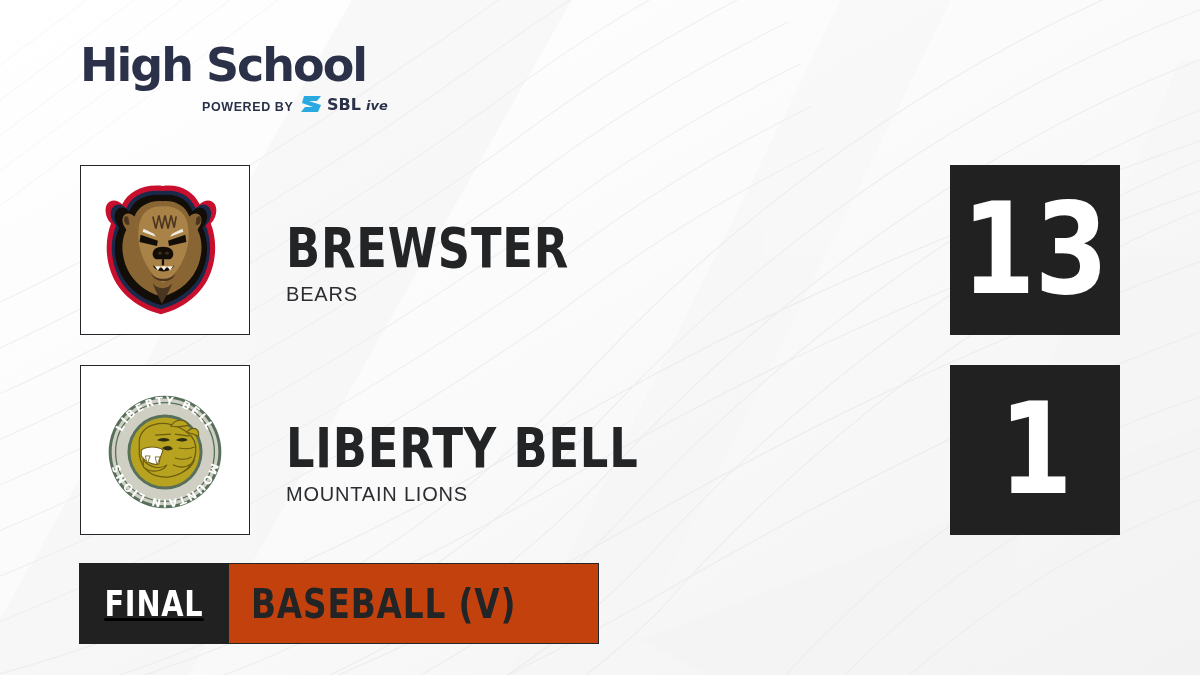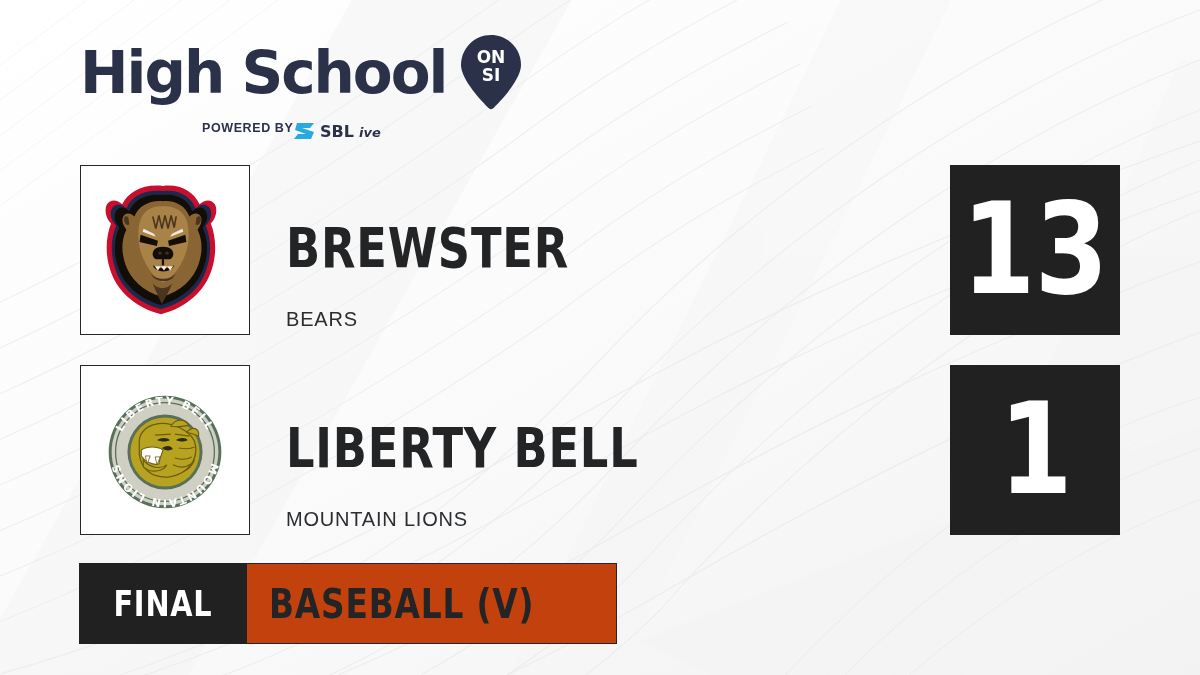--- a/index.html
+++ b/index.html
@@ -16,32 +16,32 @@
 
   
   #scorecard { position:absolute; inset:0; z-index:2; }
 
   
   .brand { position:absolute; left:80px; top:36px; }
   .brand-row { display:flex; align-items:center; gap:14px; }
   .brand-word {
     font-family:"DejaVu Sans", sans-serif;
     font-weight:bold;
-    font-size:58px;
+    font-size:46px;
     line-height:58px;
     letter-spacing:-2px;
     color:#2b3149;
     white-space:nowrap;
   }
   .pin { width:62px; height:76px; position:relative; margin-top:-2px; }
   .pin svg { display:block; }
 
   .powered {
-    display:flex; align-items:flex-start; 
-    margin-top:11px; margin-left:122px;
+    display:flex; align-items:flex-end; gap:7px;
+    margin-top:0; margin-left:122px;
   }
   .powered-label {
     font-family:"Liberation Sans", sans-serif;
     font-weight:bold;
     font-size:12.5px;
     letter-spacing:0.6px;
     color:#2b3149;
     white-space:nowrap;
   }
   .sblive { display:flex; align-items:center; }
@@ -74,21 +74,21 @@
   }
   .row1 .team-name { margin-top:43px; }
   .row2 .team-name { margin-top:43px; }
   .team-mascot {
     font-family:"Liberation Sans", sans-serif;
     font-weight:normal;
     font-size:20px;
     line-height:20px;
     letter-spacing:0.8px;
     color:#2b2d30;
-    margin-top:33px;
+    margin-top:8px;
     white-space:nowrap;
   }
 
   
   .score-box {
     position:absolute;
     left:950px;
     width:170px; height:170px;
     background:#212121;
     display:flex; align-items:center; justify-content:center;
@@ -107,22 +107,22 @@
 
   
   .status-bar {
     position:absolute;
     left:79px; top:563px;
     height:81px;
     display:flex;
   }
   .status-final {
     background:#212121;
-    width:168px;
-    display:flex; align-items:center; justify-content:center;
+    width:150px;
+    display:flex; align-items:center; justify-content:center;text-decoration:underline;
   }
   .status-final-text {
     font-family:"DejaVu Sans", sans-serif;
     font-weight:bold;
     font-size:36px;
     line-height:36px;
     color:#ffffff;
     transform:scaleX(0.80);
     letter-spacing:1px;
   }
@@ -221,27 +221,20 @@
       </g>
     </g>
   </svg>
 </div>
 
 <div id="scorecard">
 
   <div class="brand">
     <div class="brand-row">
       <div class="brand-word">High School</div>
-      <div class="pin">
-        <svg viewBox="0 0 62 76" xmlns="http://www.w3.org/2000/svg">
-          <path d="M31 1 C14.4 1 1 14.4 1 31 C1 45.5 22 68 29.2 74.6 C30.2 75.5 31.8 75.5 32.8 74.6 C40 68 61 45.5 61 31 C61 14.4 47.6 1 31 1 Z" fill="#2b3149"></path>
-          <text x="31" y="29" text-anchor="middle" font-family="DejaVu Sans, sans-serif" font-weight="bold" font-size="17" fill="#ffffff">ON</text>
-          <text x="31" y="47" text-anchor="middle" font-family="DejaVu Sans, sans-serif" font-weight="bold" font-size="17" fill="#ffffff">SI</text>
-        </svg>
-      </div>
     </div>
 
     <div class="powered">
       <span class="powered-label">POWERED BY</span>
       <span class="sblive">
         <svg width="104" height="20" viewBox="0 0 104 20" xmlns="http://www.w3.org/2000/svg">
 
           <path d="M4 2 L21 2 L17 7 L9 7 L21 11 L18 18 L1 18 L5 13 L13 13 L2 9 Z" fill="#29a9e1"></path>
           <path d="M11 2 L25 2 L21 7 L13 7 L25 11 L22 18 L9 18 L13 13 L20 13 L10 9 Z" fill="#1d8fce" opacity="0.0"></path>
 

